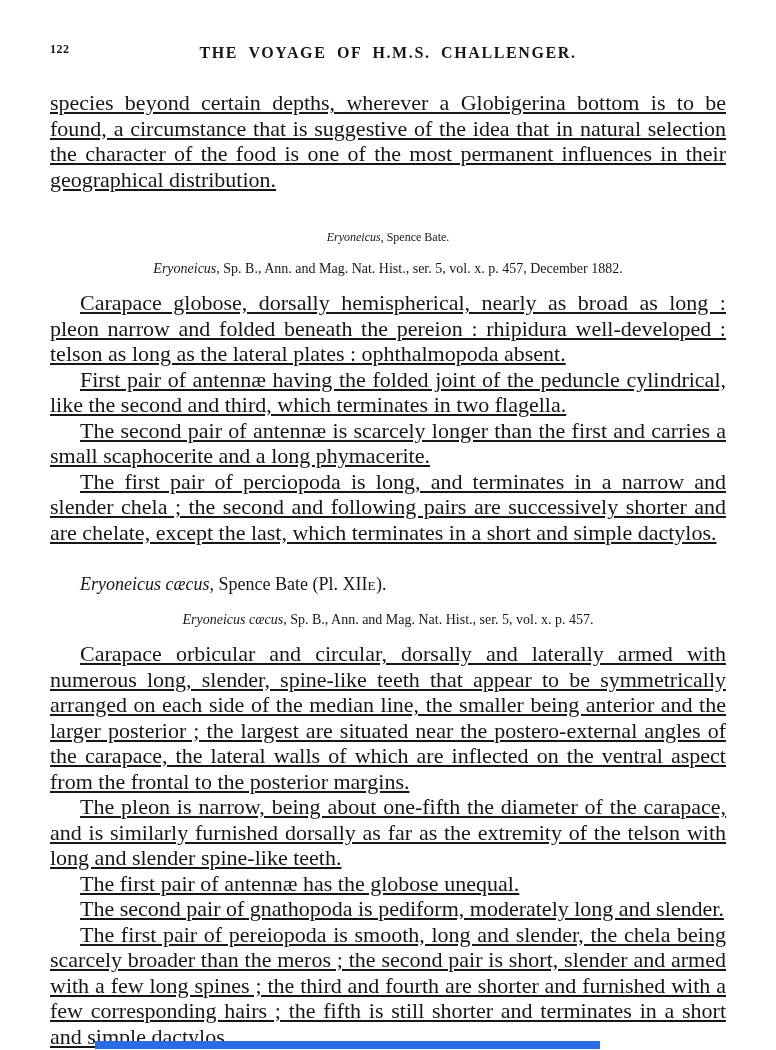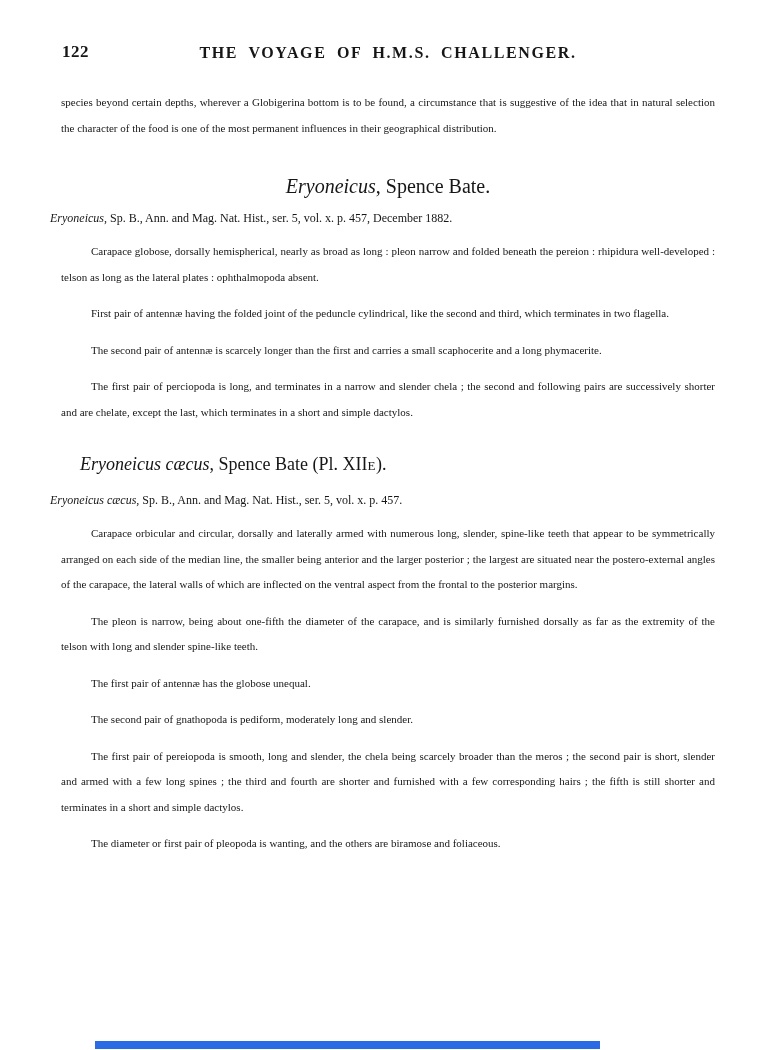--- a/index.html
+++ b/index.html
@@ -22,61 +22,63 @@
     width: 776px;
     height: 1050px;
   }
   .running-head {
     position: relative;
     height: 22px;
     margin-bottom: 26px;
   }
   .page-number {
     position: absolute;
-    left: 12px;
+    left: 0;
     top: 0;
-    font-size: 17px;
+    font-size: 12px;
     font-weight: bold;
     letter-spacing: 0.5px;
   }
   .head-title {
     text-align: center;
     font-size: 16px;
     font-weight: bold;
     letter-spacing: 1.6px;
     word-spacing: 5px;
     padding-top: 2px;
   }
   .body-text p {
-    margin: 11px;
-    font-size: 11px;
+    margin: 0;
+    font-size: 22px;
     line-height: 25.5px;
     text-align: justify;
     text-indent: 30px;
+    text-decoration: underline;
   }
   .body-text p.no-indent {
     text-indent: 0;
   }
   .genus-heading {
     margin: 34px 0 0 0;
     text-align: center;
-    font-size: 20px;
+    font-size: 12px;
     font-weight: normal;
     line-height: 22px;
   }
   .species-heading {
     margin: 28px 0 14px 0;
     text-align: left;
     text-indent: 30px;
     font-size: 18px;
     font-weight: normal;
     line-height: 22px;
   }
   .citation {
-    font-size: 12px;
+    text-align: center;
+    font-size: 14px;
     line-height: 18px;
     margin: 12px 0 12px 0;
   }
   .italic { font-style: italic; }
   .smallcap {
     font-size: 13px;
     letter-spacing: 0.5px;
   }
   .bottom-bar {
     position: absolute;

